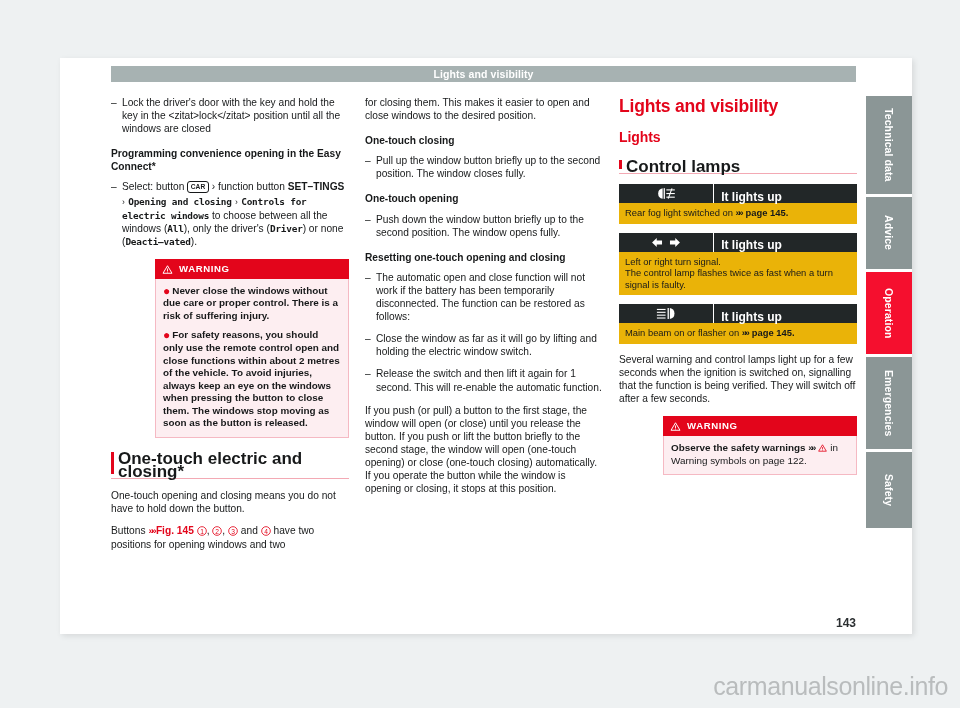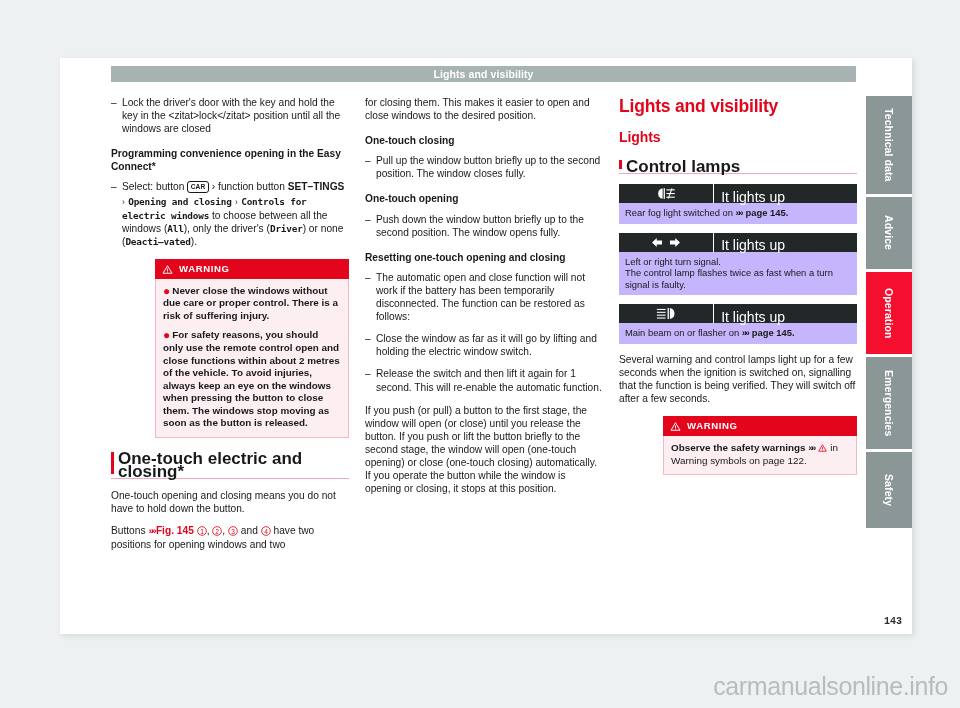--- a/index.html
+++ b/index.html
@@ -171,26 +171,26 @@
     align-items: center;
     justify-content: center;
     border-right: 1.4px solid #ffffff;
   }
   .lamp-head .lh-text {
     flex: 1;
     display: flex;
     align-items: center;
     padding-left: 7px;
     color: #ffffff;
-    font-size: 14px;
-    font-weight: normal;
+    font-size: 12px;
+    font-weight: bold;
     margin-top: 7px;
   }
   .lamp-body {
-    background: #c4b5fd;
+    background: #eab308;
     padding: 4px 22px 5px 6px;
     font-size: 9.4px;
     line-height: 11.6px;
     color: #17191a;
   }
   .chevs {
     font-weight: bold;
     letter-spacing: -2.6px;
     padding-right: 2px;
     font-size: 9.6px;
@@ -214,25 +214,25 @@
     display: flex;
     align-items: center;
     justify-content: center;
     margin-bottom: 3px;
     letter-spacing: .1px;
   }
   .tab.active { background: #f50f2e; }
 
   .pagenum {
     position: absolute;
-    left: 884px; top: 616px;
-    font-size: 10px;
+    left: 836px; top: 616px;
+    font-size: 12px;
     font-weight: bold;
     color: #2b2f31;
-    font-family: Liberation Mono, monospace;
+    font-family: Liberation Sans, sans-serif;
   }
   .watermark {
     position: absolute;
     left: 0; top: 672px;
     width: 948px;
     text-align: right;
     font-size: 25px;
     color: #b9bcbd;
     letter-spacing: -.4px;
     font-family: "Liberation Sans", sans-serif;

